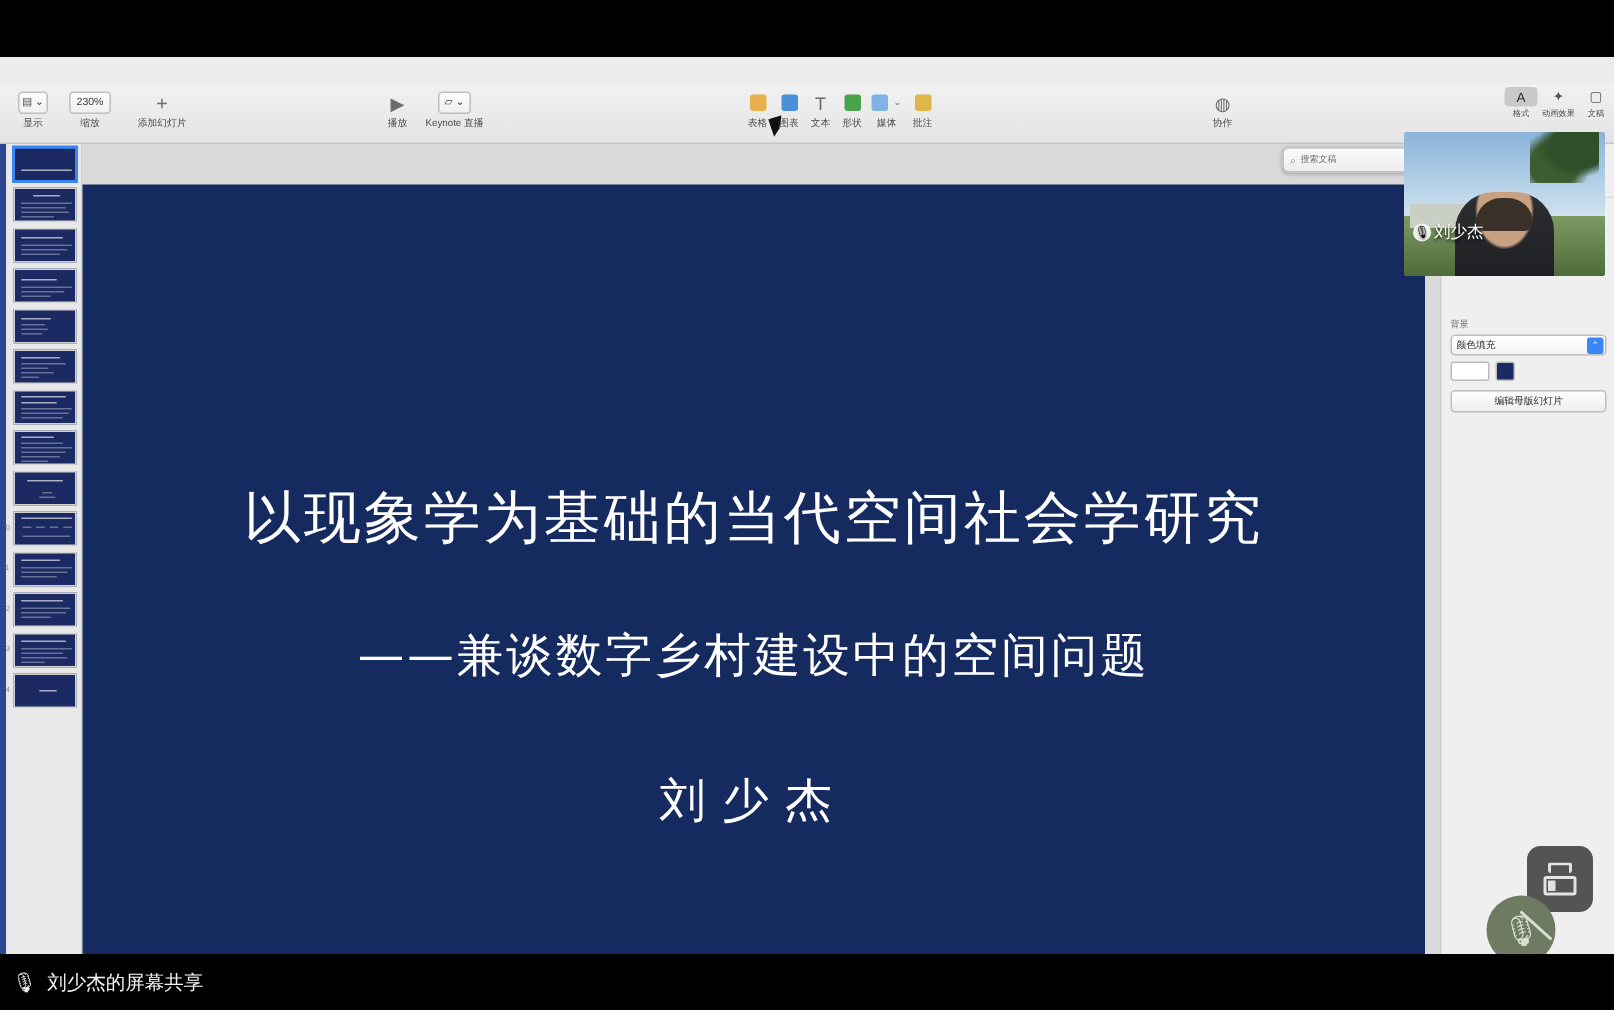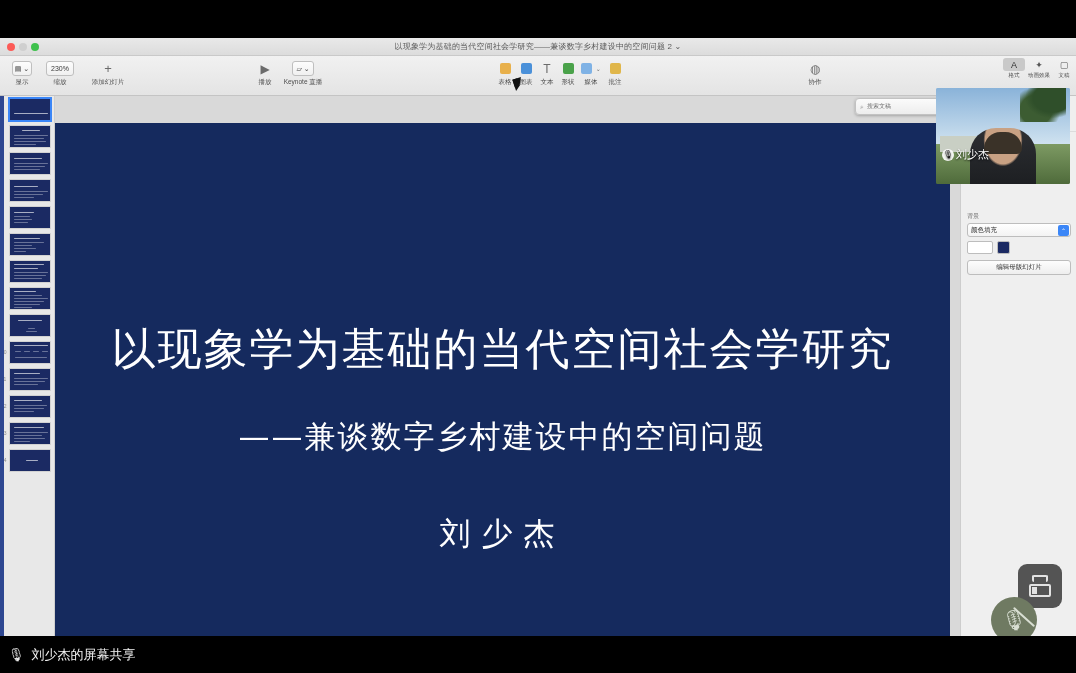--- a/index.html
+++ b/index.html
@@ -75,21 +75,21 @@
     background: #d9d9d9;
   }
   #slide {
     position: absolute; left: 0px; top: 27px; width: 895px; height: 547px;
     background: #152a5e;
   }
   .slide-title {
     position: absolute; left: 0; width: 100%; text-align: center; color: #fff;
     font-family: "DejaVu Sans", sans-serif; letter-spacing: 2px;
   }
-  #s-line1 { top: 197px; font-size: 44px; }
+  #s-line1 { top: 197px; font-size: 38px; }
   #s-line2 { top: 293px; font-size: 31px; text-align: center; }
   #s-line3 { top: 390px; font-size: 31px; letter-spacing: 11px; }
 
   
   #inspector {
     position: absolute; left: 960px; top: 58px; width: 116px; height: 540px;
     background: #efefef; border-left: 1px solid #cdcdcd;
   }
   .insp-tab { width: 33px; display: flex; flex-direction: column; align-items: center; }
   .insp-tab .ico {
@@ -212,26 +212,20 @@
   
   #edge-strip { position:absolute; left:0; top:58px; width:4px; height:540px; background:#2e4791; }
 </style>
 </head>
 <body>
 
 <div id="screen">
 
   <div id="keynote-window">
 
-    <div id="titlebar">
-      <span class="traffic tl-red"></span>
-      <span class="traffic tl-yel"></span>
-      <span class="traffic tl-grn"></span>
-      <div id="doc-title">以现象学为基础的当代空间社会学研究——兼谈数字乡村建设中的空间问题 2 ⌄</div>
-    </div>
 
     <div id="toolbar">
 
       <div class="tb-item" style="left:4px;width:36px">
         <div class="tb-ico">
             <span class="chip" style="padding:0 2px">▤ ⌄</span>
           </div>
         <div class="tb-lbl">显示</div>
       </div>
 

